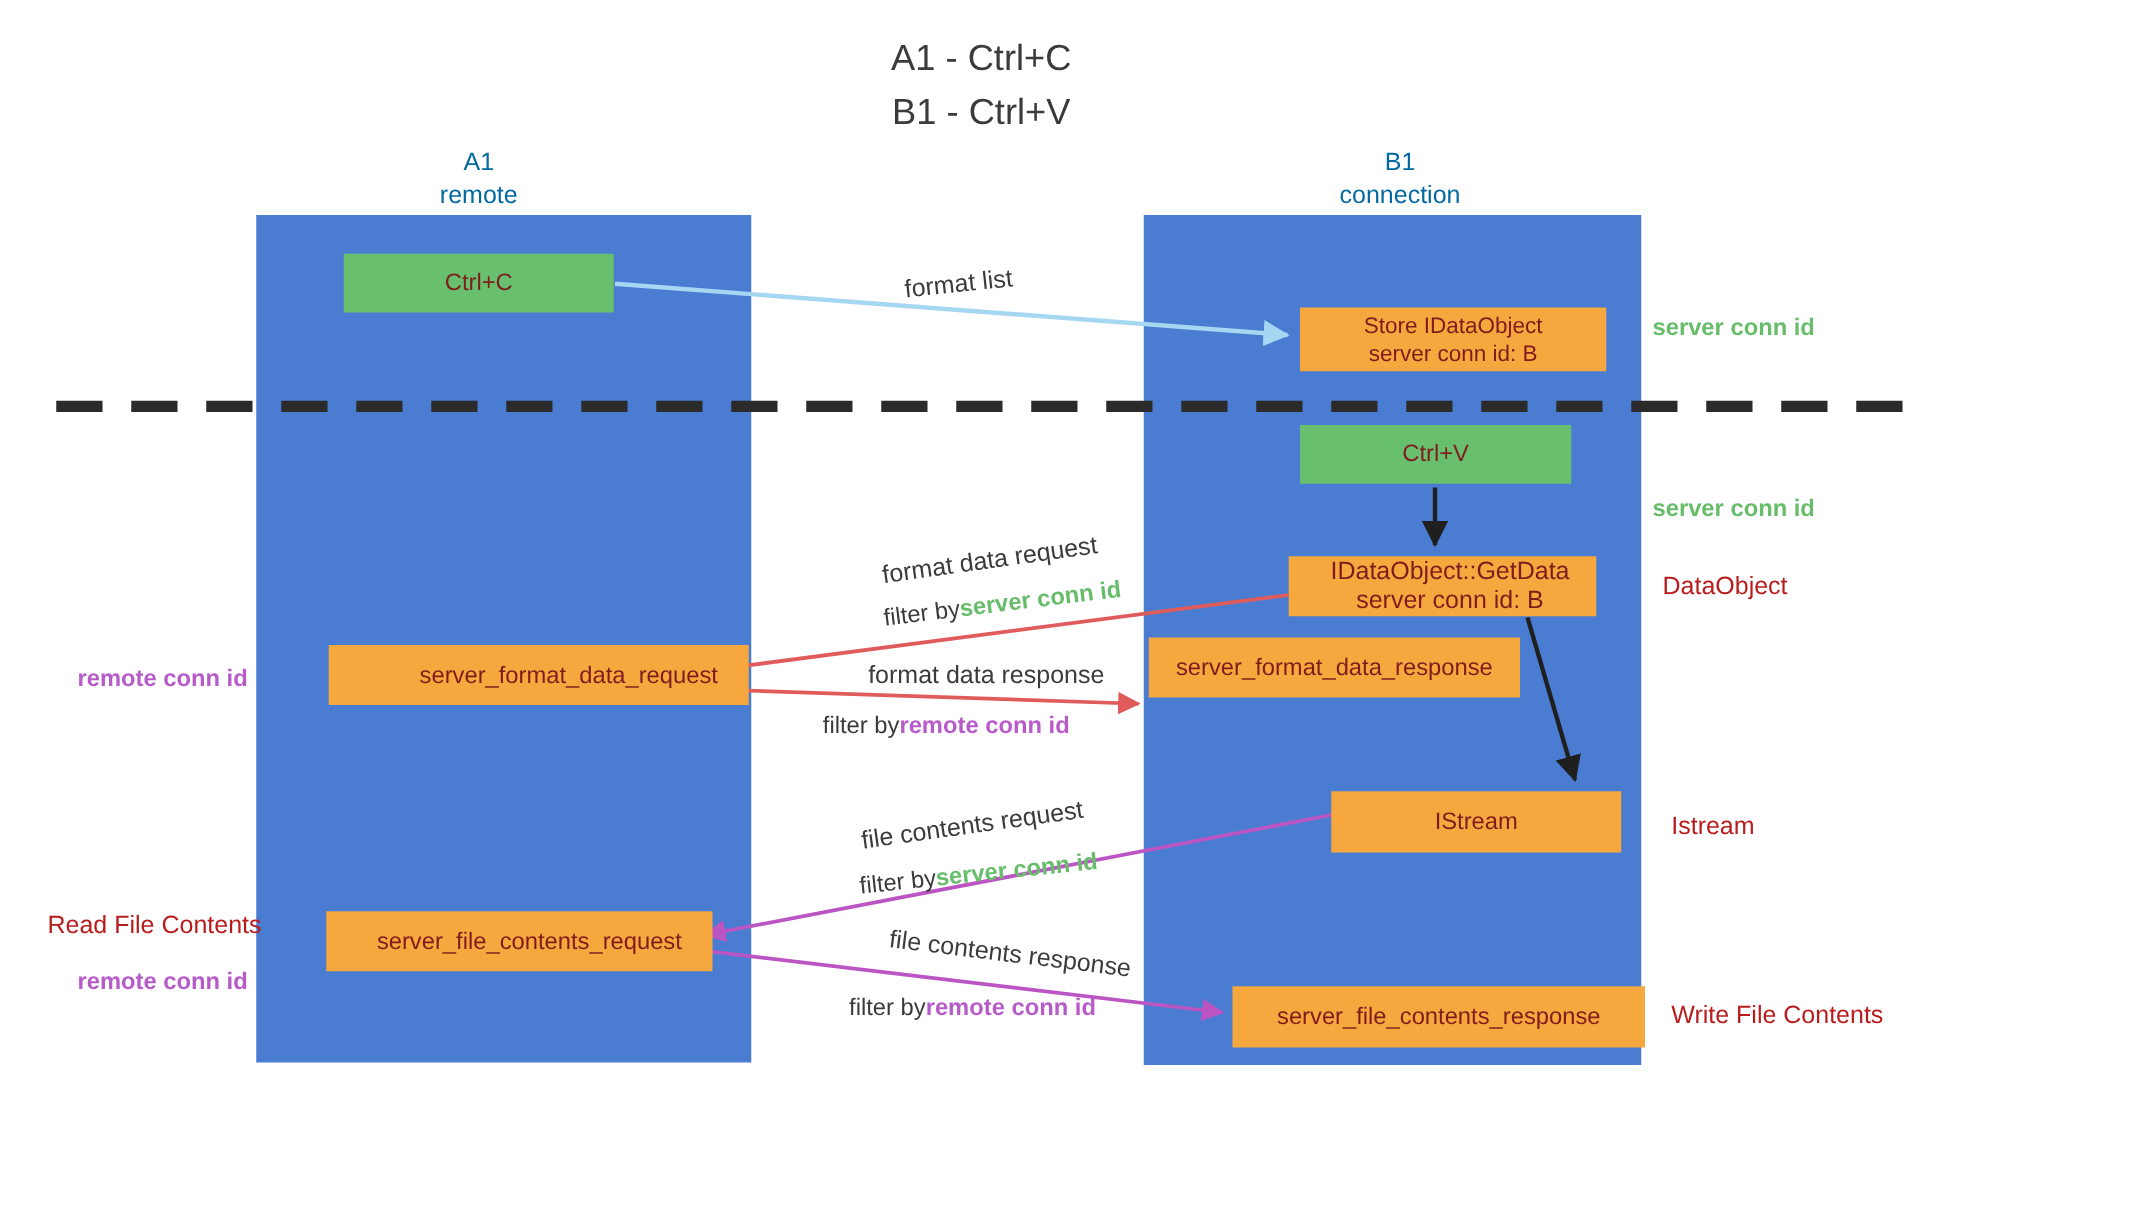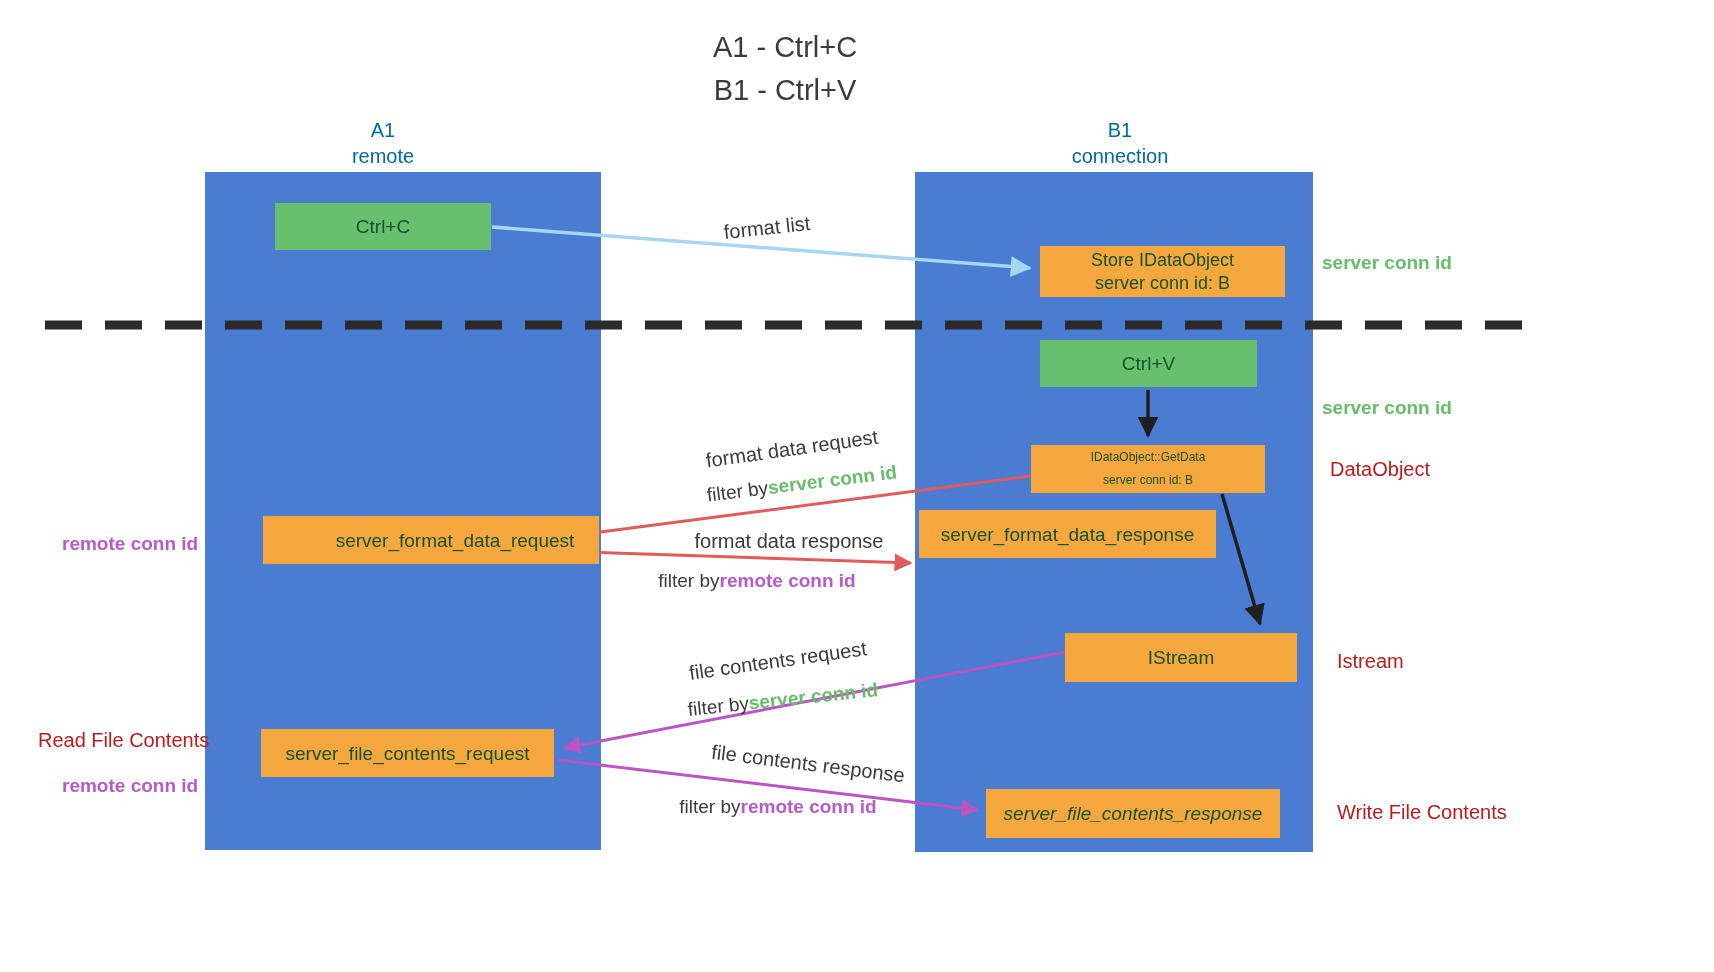--- a/index.html
+++ b/index.html
@@ -38,32 +38,32 @@
   .arrow.red{stroke:var(--arrow-red);stroke-width:3;}
   .arrow.purple{stroke:var(--arrow-purple);stroke-width:3;}
   .arrow.black{stroke:var(--arrow-black);stroke-width:3.5;}
   .divider-line{stroke:var(--divider);stroke-width:9;stroke-dasharray:37 23;}
   .fill-blue{fill:var(--arrow-blue);}
   .fill-red{fill:var(--arrow-red);}
   .fill-purple{fill:var(--arrow-purple);}
   .fill-black{fill:var(--arrow-black);}
   
   .node{position:absolute;z-index:3;display:flex;flex-direction:column;align-items:center;
-    justify-content:center;color:#14532d;font-size:19px;line-height:23px;text-align:left;}
+    justify-content:center;color:#7f1d1d;font-size:19px;line-height:23px;text-align:left;}
   .node.green{background:var(--node-green);}
   .node.orange{background:var(--node-orange);}
   .n-ctrlc{left:275px;top:203px;width:216px;height:47px;}
   .n-store{left:1040px;top:246px;width:245px;height:51px;font-size:18px;}
   .n-ctrlv{left:1040px;top:340px;width:217px;height:47px;}
-  .n-getdata{left:1031px;top:445px;width:234px;height:48px;font-size:12px;}
+  .n-getdata{left:1031px;top:445px;width:234px;height:48px;font-size:20px;padding-left:12px;}
   .n-freq{left:263px;top:516px;width:288px;height:48px;padding-left:48px;}
   .n-fres{left:919px;top:510px;width:297px;height:48px;}
   .n-istream{left:1065px;top:633px;width:232px;height:49px;}
-  .n-creq{left:261px;top:729px;width:293px;height:48px;}
-  .n-cres{left:986px;top:789px;width:294px;height:49px;font-style:italic;}
+  .n-creq{left:261px;top:729px;width:293px;height:48px;padding-left:16px;}
+  .n-cres{left:986px;top:789px;width:330px;height:49px;}
   
   .side-label{position:absolute;z-index:4;font-size:20px;white-space:nowrap;color:#b91c1c;}
   .bold-green{font-weight:bold;color:var(--text-green);font-size:19px;}
   .bold-purple{font-weight:bold;color:var(--text-purple);font-size:19px;}
   .sl-server1{left:1322px;top:252px;}
   .sl-server2{left:1322px;top:397px;}
   .sl-dataobject{left:1330px;top:458px;}
   .sl-istream{left:1337px;top:650px;}
   .sl-write{left:1337px;top:801px;}
   .sl-remote1{left:62px;top:533px;}

